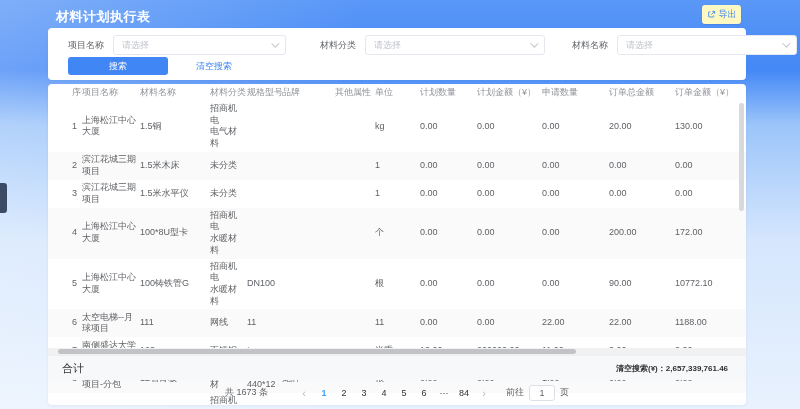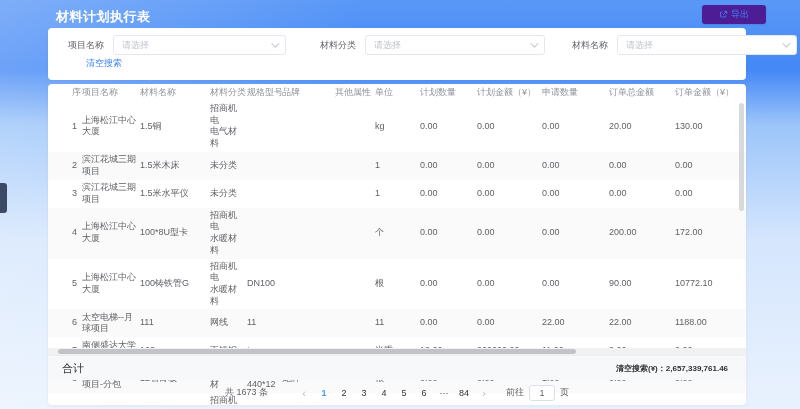--- a/index.html
+++ b/index.html
@@ -8,21 +8,21 @@
     position: relative;
     font-family: "Liberation Sans", "DejaVu Sans", sans-serif;
     background:
       linear-gradient(90deg, rgba(255,255,255,.22), rgba(255,255,255,0) 45%),
       linear-gradient(180deg, #5a98f7 0%, #4488f6 70px, #9cc5fa 125px, #d5e6fd 240px, #e9f2fe 100%);
   }
   
   .sidebar-tab { position:absolute; left:0; top:183px; width:7px; height:30px;
     background:#3d4a66; border-radius:0 3px 3px 0; }
   .page-title { position:absolute; left:56px; top:8px; color:#fff; font-size:13px; font-weight:700; letter-spacing:.5px; }
-  .export-btn { position:absolute; left:702px; top:5px; width:64px; height:19px; background:#4c1d95;
+  .export-btn { position:absolute; left:702px; top:5px; width:39px; height:19px; background:#fef9c3;
     border:none; border-radius:3px; color:#4086f5; font-size:9px; display:flex; align-items:center;
     justify-content:center; gap:3px; cursor:pointer; box-shadow:0 1px 2px rgba(30,80,180,.25); }
   .export-btn svg { display:block; }
 
   
   .filter-card { position:absolute; left:48px; top:28px; width:698px; height:52px;
     background:#fff; border-radius:4px; box-shadow:0 1px 3px rgba(40,90,180,.08); }
   .filter-row { position:absolute; left:0; top:7px; width:100%; display:flex; align-items:center; }
   .filter-group { display:flex; align-items:center; }
   .filter-label { font-size:9px; color:#606266; white-space:nowrap; }
@@ -30,21 +30,21 @@
   .g2 { margin-left:34px; } .g2 .sel { margin-left:9px; width:180px; }
   .g3 { margin-left:27px; } .g3 .sel { margin-left:9px; width:180px; }
   .sel { height:20px; border:1px solid #e4e7ed; border-radius:3px; background:#fff;
     display:flex; align-items:center; padding:0 8px; cursor:pointer; }
   .sel .ph { font-size:9px; color:#c0c4cc; flex:1; }
   .chev { width:6px; height:6px; border-right:1px solid #c0c4cc; border-bottom:1px solid #c0c4cc;
     transform:rotate(45deg) translateY(-2px); }
   .filter-actions { position:absolute; left:20px; top:29px; display:flex; align-items:center; }
   .search-btn { width:100px; height:18px; background:#4086f5; color:#fff; border:none; border-radius:3px;
     font-size:9px; cursor:pointer; }
-  .clear-link { margin-left:18px; font-size:9px; color:#4086f5; cursor:pointer; background:none; border:none; }
+  .clear-link { margin-left:28px; font-size:9px; color:#4086f5; cursor:pointer; background:none; border:none; }
 
   
   .table-card { position:absolute; left:48px; top:84px; width:698px; height:321px;
     background:#fff; border-radius:4px; overflow:hidden; box-shadow:0 1px 3px rgba(40,90,180,.08); }
   table { width:100%; border-collapse:collapse; table-layout:fixed; }
   thead th { height:17px; font-size:9px; color:#909399; font-weight:400; text-align:left;
     padding:0 4px 0 0; white-space:nowrap; overflow:hidden; }
   th:first-child, td:first-child { padding-left:24px; }
   tbody td { height:28px; font-size:9px; color:#606266; padding:2px 4px 2px 0; line-height:1.3;
     white-space:pre-line; word-break:break-all; vertical-align:middle; overflow:hidden; }
@@ -112,20 +112,21 @@
     </div>
     <div class="filter-group g3">
       <span class="filter-label">材料名称</span>
       <div class="sel">
         <span class="ph">请选择</span>
         <span class="chev"></span>
       </div>
     </div>
   </div>
   <div class="filter-actions">
+    <button class="search-btn">搜索</button>
     <button class="clear-link">清空搜索</button>
   </div>
 </section>
 
 <section class="table-card">
   <table>
     <colgroup>
       <col style="width:34px">
         <col style="width:58px">
         <col style="width:70px">

